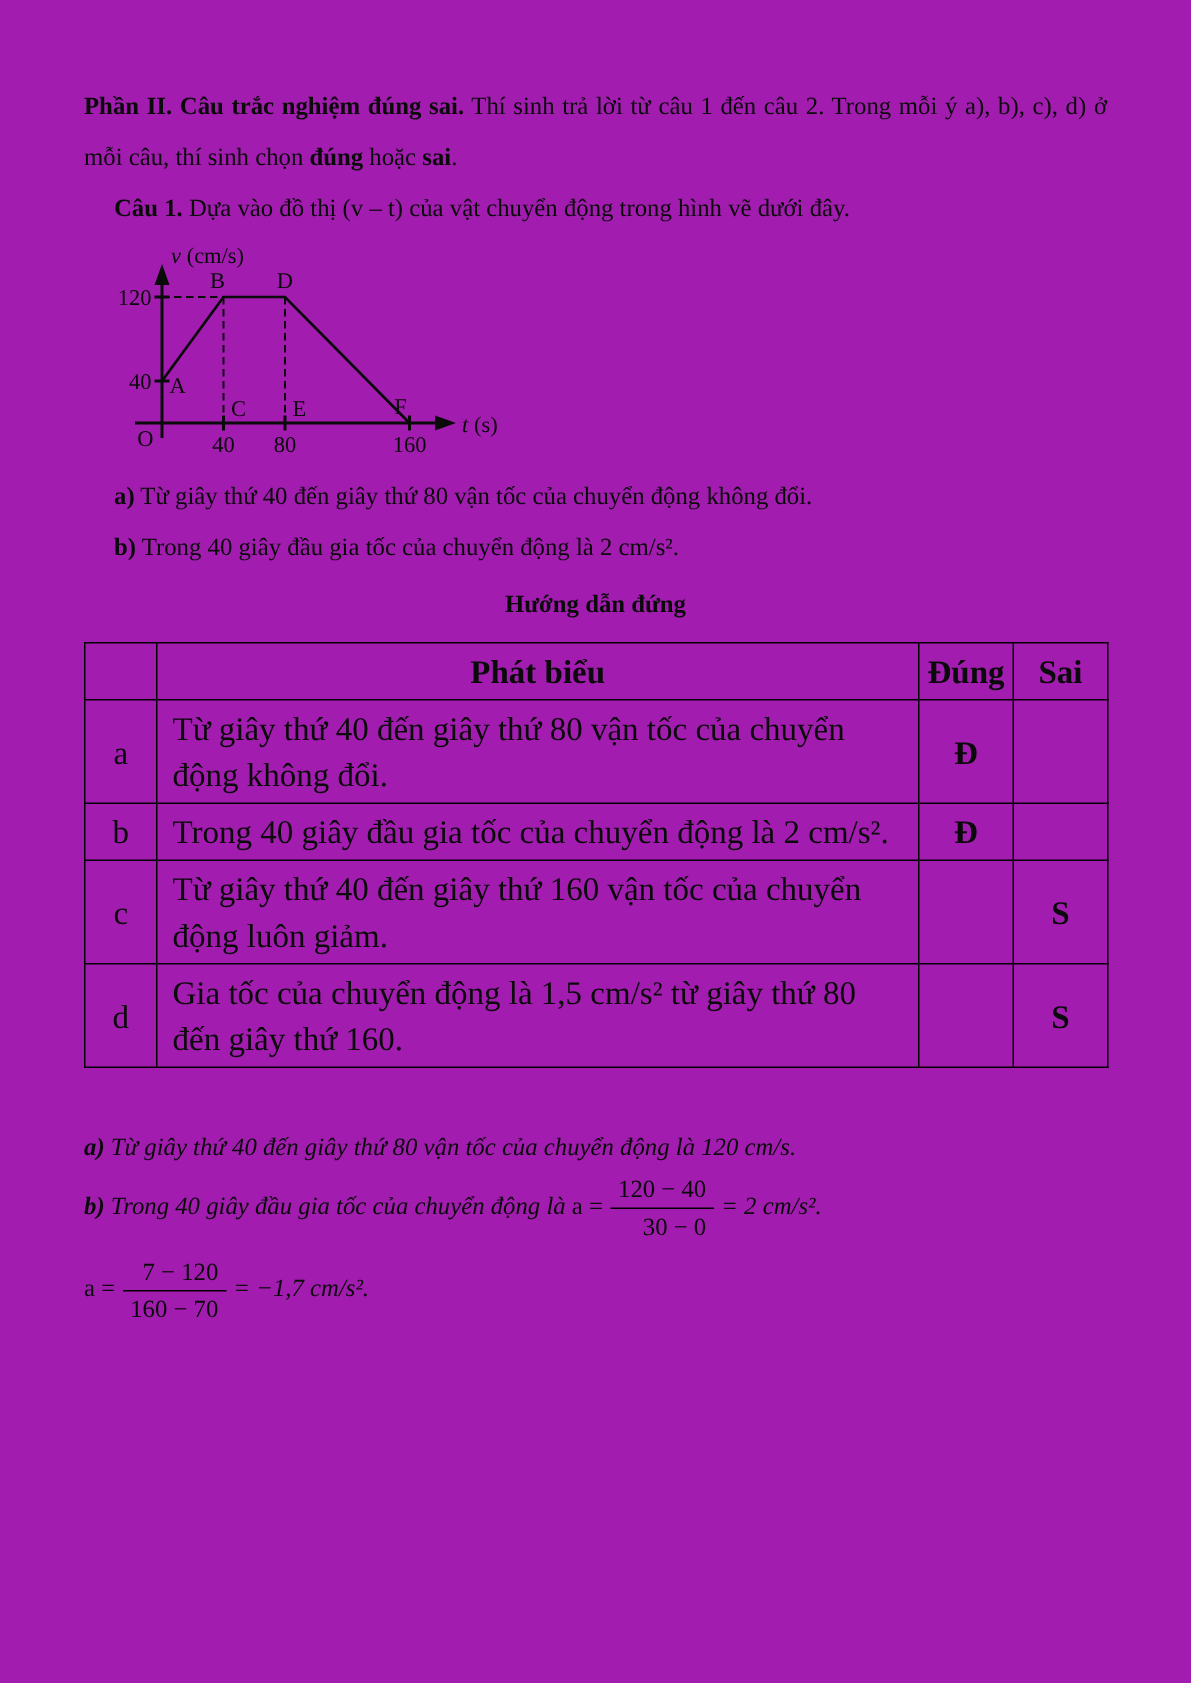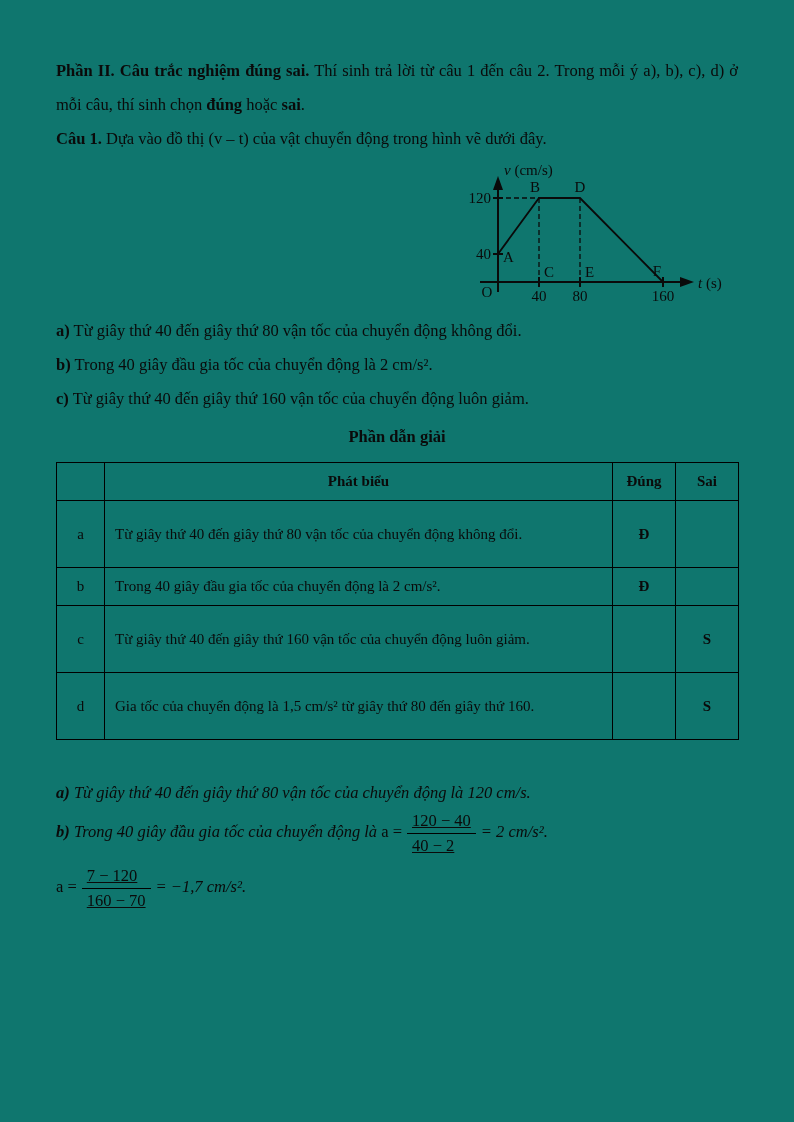--- a/index.html
+++ b/index.html
@@ -1,38 +1,38 @@
 <!DOCTYPE html>
 <html><head>
 <meta charset="utf-8">
 <style>
   * { margin:0; padding:0; box-sizing:border-box; }
   html,body { background:#e8e8e8; }
   body { width:794px; height:1122px; margin:0 auto; font-family:"Liberation Serif", serif; color:#0a0a0a; }
-  .page { width:794px; height:1122px; background:#0f766e; padding:54px 56px 0 56px; overflow:hidden; }
+  .page { width:794px; height:1122px; background:#a21caf; padding:54px 56px 0 56px; overflow:hidden; }
   .para { font-size:16.5px; line-height:34px; text-align:justify; }
   .para .bold { font-weight:bold; }
-  .single { text-align:left; }
-  .figure-wrap { width:100%; display:flex; justify-content:flex-end; margin:4px 0 6px 0; }
+  .single { text-align:left;margin-left:20px; }
+  .figure-wrap { width:100%; display:flex; justify-content:flex-start; margin:4px 0 6px 0; }
   svg text { font-family:"Liberation Serif", serif; font-size:15px; fill:#0a0a0a; }
   .heading { font-size:16.5px; font-weight:bold; text-align:center; line-height:34px; margin-top:4px; }
   table.sol { border-collapse:collapse; width:682px; margin:8px 0 36px 0; table-layout:fixed; }
-  table.sol td, table.sol th { border:1.5px solid #000; font-size:15px; line-height:31px; vertical-align:middle; }
+  table.sol td, table.sol th { border:1.5px solid #000; font-size:22px; line-height:31px; vertical-align:middle; }
   table.sol th { font-weight:bold; text-align:center; height:38px; }
   table.sol .c-letter { width:48px; text-align:center; }
   table.sol .c-stmt { width:508px; text-align:left; padding:3px 10px; }
   table.sol .c-tf { width:63px; text-align:center; font-weight:bold; }
   table.sol tr.r2 td { height:67px; }
   table.sol tr.r1 td { height:37px; }
   .expl { font-size:16.5px; line-height:34px; font-style:italic; text-align:left; }
   .expl .lbl { font-weight:bold; font-style:italic; }
   .math { font-style:normal; white-space:nowrap; }
   .math .mtext { font-style:italic; }
   .math .upright { font-style:normal; }
-  .frac { display:inline-block; vertical-align:middle; text-align:left; line-height:22px; margin:0 5px;text-decoration:underline; }
+  .frac { display:inline-block; vertical-align:middle; text-align:right; line-height:22px; margin:0 5px; }
   .frac .num { display:block; border-bottom:1.5px solid #000; padding:0 5px 1px 5px; }
   .frac .den { display:block; padding:1px 5px 0 5px; }
   .formula-line { font-size:16.5px; line-height:30px; margin:8px 0 10px 0; text-align:left; }
 </style>
 </head>
 <body>
 
 <div class="page">
 
   <p class="para"><span class="bold">Phần II. Câu trắc nghiệm đúng sai.</span><span> Thí sinh trả lời từ câu 1 đến câu 2. Trong mỗi ý a), b), c), d) ở mỗi câu, thí sinh chọn </span><span class="bold">đúng</span><span> hoặc </span><span class="bold">sai</span><span>.</span></p>
@@ -73,23 +73,22 @@
       <text x="89" y="32" text-anchor="middle">B</text>
       <text x="98" y="117">C</text>
       <text x="134" y="32" text-anchor="middle">D</text>
       <text x="139" y="117">E</text>
       <text x="211" y="116" text-anchor="middle">F</text>
     </svg>
   </div>
 
   <p class="para single"><span class="bold">a)</span><span> Từ giây thứ 40 đến giây thứ 80 vận tốc của chuyển động không đổi.</span></p>
   <p class="para single"><span class="bold">b)</span><span> Trong 40 giây đầu gia tốc của chuyển động là 2 cm/s².</span></p>
-  <p class="para single"><span class="bold">c)</span><span> Từ giây thứ 40 đến giây thứ 160 vận tốc của chuyển động luôn giảm.</span></p>
 
-  <p class="heading">Phần dẫn giải</p>
+  <p class="heading">Hướng dẫn đứng</p>
 
   <table class="sol">
     <tbody>
         <tr>
       <th class="c-letter"></th>
       <th class="c-stmt" style="text-align:center;">Phát biểu</th>
       <th class="c-tf">Đúng</th>
       <th class="c-tf">Sai</th>
     </tr>
     <tr class="r2">
@@ -114,20 +113,20 @@
       <td class="c-letter">d</td>
       <td class="c-stmt">Gia tốc của chuyển động là 1,5 cm/s² từ giây thứ 80 đến giây thứ 160.</td>
       <td class="c-tf"></td>
       <td class="c-tf">S</td>
     </tr>
   </tbody>
     </table>
 
   <p class="expl"><span class="lbl">a)</span><span> Từ giây thứ 40 đến giây thứ 80 vận tốc của chuyển động là 120 cm/s.</span></p>
 
-  <p class="expl"><span class="lbl">b)</span><span> Trong 40 giây đầu gia tốc của chuyển động là </span><span class="math"><span class="upright">a =</span><span class="frac"><span class="num">120 − 40</span><span class="den">40 − 2</span></span><span class="mtext">= 2 cm/s².</span></span></p>
+  <p class="expl"><span class="lbl">b)</span><span> Trong 40 giây đầu gia tốc của chuyển động là </span><span class="math"><span class="upright">a =</span><span class="frac"><span class="num">120 − 40</span><span class="den">30 − 0</span></span><span class="mtext">= 2 cm/s².</span></span></p>
 
 
 
   <p class="formula-line"><span class="math"><span class="upright">a =</span><span class="frac"><span class="num">7 − 120</span><span class="den">160 − 70</span></span><span class="mtext">= −1,7 cm/s².</span></span></p>
 
 
 </div>
 
 </body></html>

